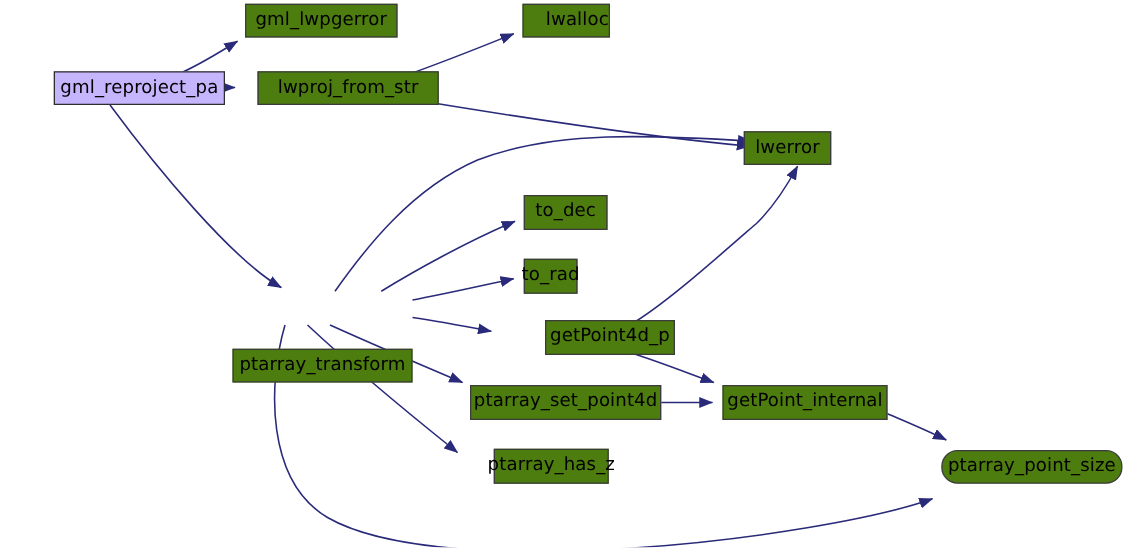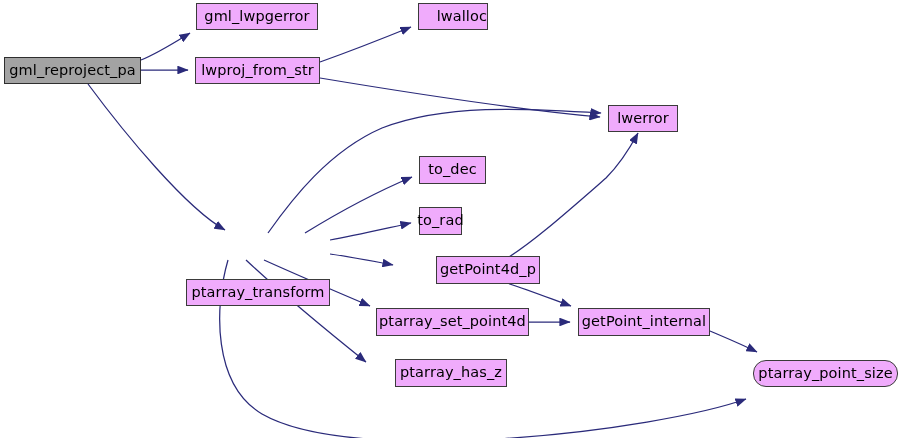--- a/index.html
+++ b/index.html
@@ -24,31 +24,32 @@
     width: 905px;
     height: 438px;
   }
   .graph-node {
     position: absolute;
     box-sizing: border-box;
     display: flex;
     align-items: center;
     justify-content: center;
     border: 1px solid #3b3b3b;
-    background: #f0abfc;
+    background: #4d7c0f;
     color: #000000;
     font-size: 14.5px;
     line-height: 1;
     white-space: nowrap;
     letter-spacing: 0.1px;
     z-index: 5;
   }
   .graph-node.current {
-    background: #a3a3a3;
+    background: #c4b5fd;
     border-color: #2e2e2e;
+    margin-left: 39px;
   }
   .node-label {
     display: block;
     padding-bottom: 1px;
   }
 </style>
 </head>
 <body>
 
 <div id="graph-canvas">
@@ -77,47 +78,47 @@
         <path d="M710,331 C724,337 741,344 757,352" fill="none" stroke="#2a2a7a" stroke-width="1.25" marker-end="url(#arrowhead)"></path>
       </g>
   </svg>
   <div id="nodes-group">
       <div class="graph-node current" style="left: 4px; top: 57px; width: 137px; height: 27px;">
         <span class="node-label">gml_reproject_pa</span>
       </div>
       <div class="graph-node" style="left: 196px; top: 3px; width: 122px; height: 27px;">
         <span class="node-label">gml_lwpgerror</span>
       </div>
-      <div class="graph-node" style="left: 195px; top: 57px; width: 125px; height: 27px;">
+      <div class="graph-node" style="left: 206px; top: 57px; width: 145px; height: 27px;">
         <span class="node-label">lwproj_from_str</span>
       </div>
       <div class="graph-node" style="left: 418px; top: 3px; width: 70px; height: 27px; justify-content: flex-end;">
         <span class="node-label">lwalloc</span>
       </div>
-      <div class="graph-node" style="left: 608px; top: 105px; width: 70px; height: 27px;">
+      <div class="graph-node" style="left: 595px; top: 105px; width: 70px; height: 27px;">
         <span class="node-label">lwerror</span>
       </div>
       <div class="graph-node" style="left: 419px; top: 156px; width: 67px; height: 28px; text-align: right;">
         <span class="node-label">to_dec</span>
       </div>
       <div class="graph-node" style="left: 419px; top: 207px; width: 43px; height: 28px;">
         <span class="node-label">to_rad</span>
       </div>
       <div class="graph-node" style="left: 186px; top: 233px; width: 144px; height: 27px; margin-top: 46px;">
         <span class="node-label">ptarray_transform</span>
       </div>
       <div class="graph-node" style="left: 400px; top: 256px; width: 104px; height: 28px; margin-left: 36px;">
         <span class="node-label">getPoint4d_p</span>
       </div>
       <div class="graph-node" style="left: 376px; top: 308px; width: 153px; height: 28px; text-align: right;">
         <span class="node-label">ptarray_set_point4d</span>
       </div>
       <div class="graph-node" style="left: 578px; top: 308px; width: 132px; height: 28px;">
         <span class="node-label">getPoint_internal</span>
       </div>
-      <div class="graph-node" style="left: 395px; top: 359px; width: 112px; height: 28px;">
+      <div class="graph-node" style="left: 395px; top: 359px; width: 92px; height: 28px;">
         <span class="node-label">ptarray_has_z</span>
       </div>
       <div class="graph-node" style="left: 753px; top: 360px; width: 145px; height: 27px; border-radius: 13px;">
         <span class="node-label">ptarray_point_size</span>
       </div>
     </div>
 </div>
 
 </body></html>

